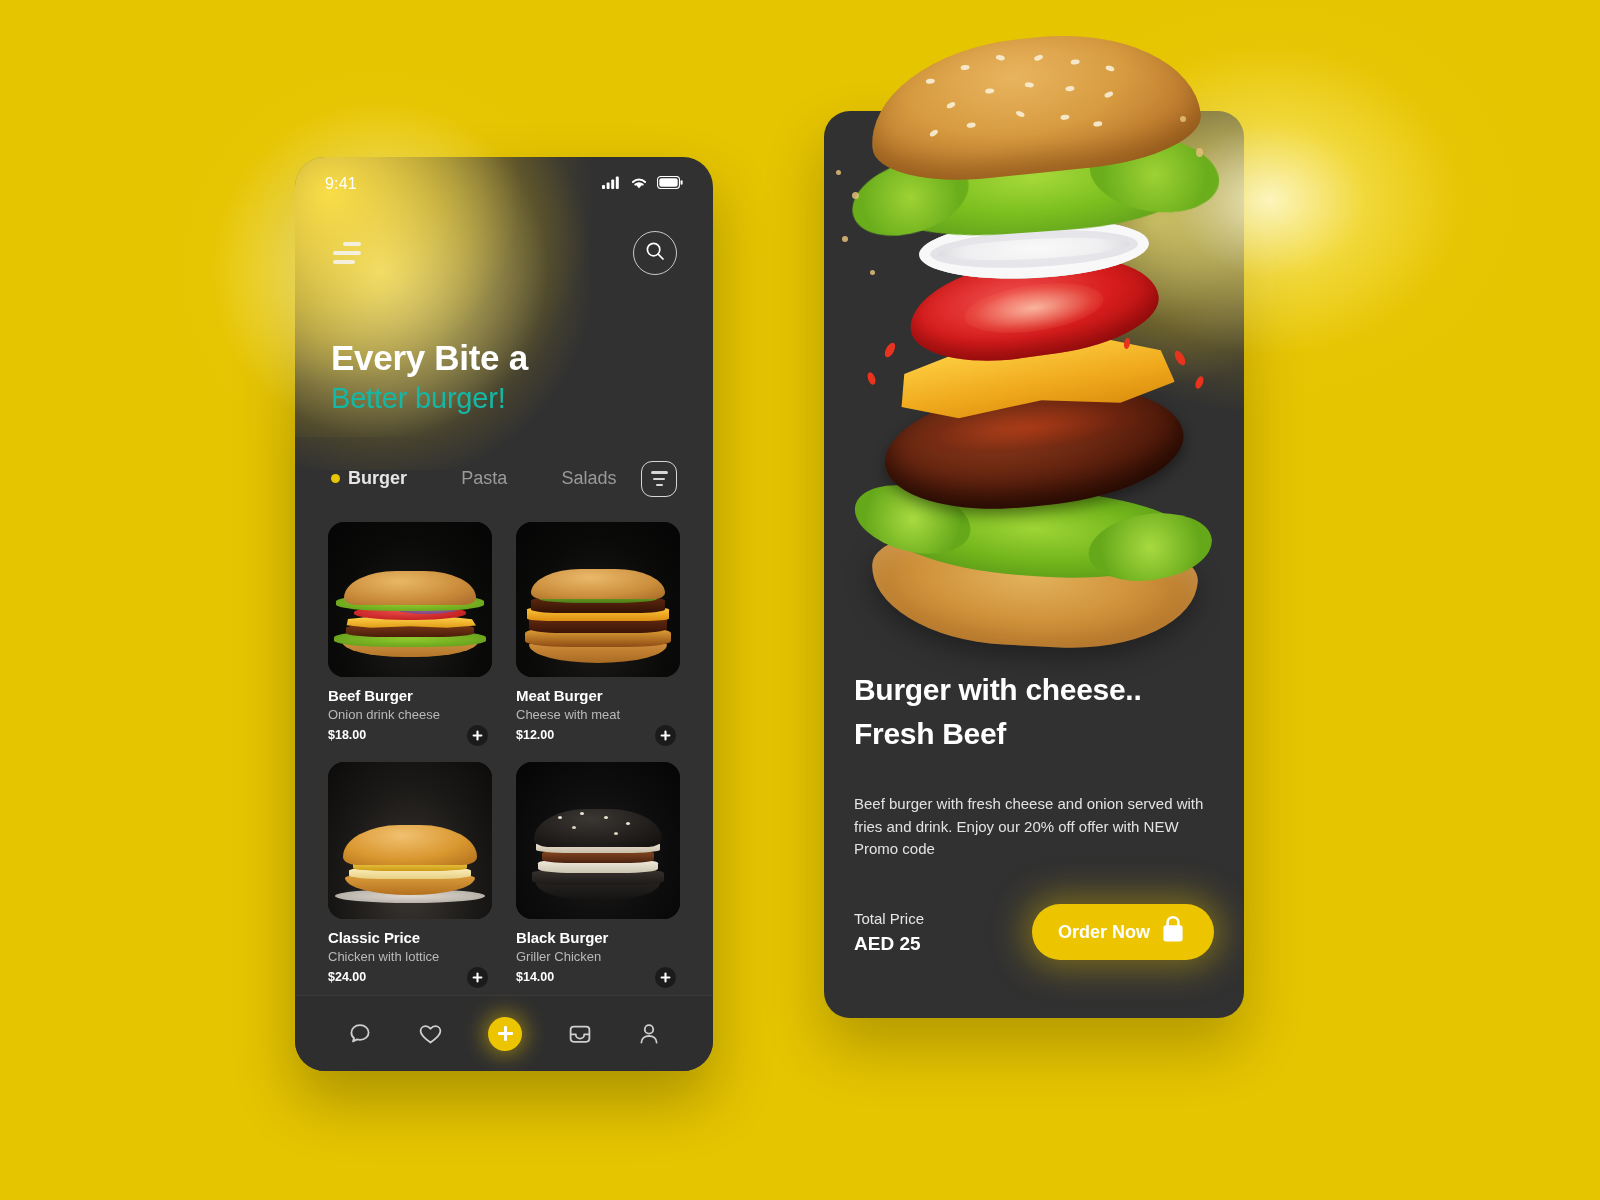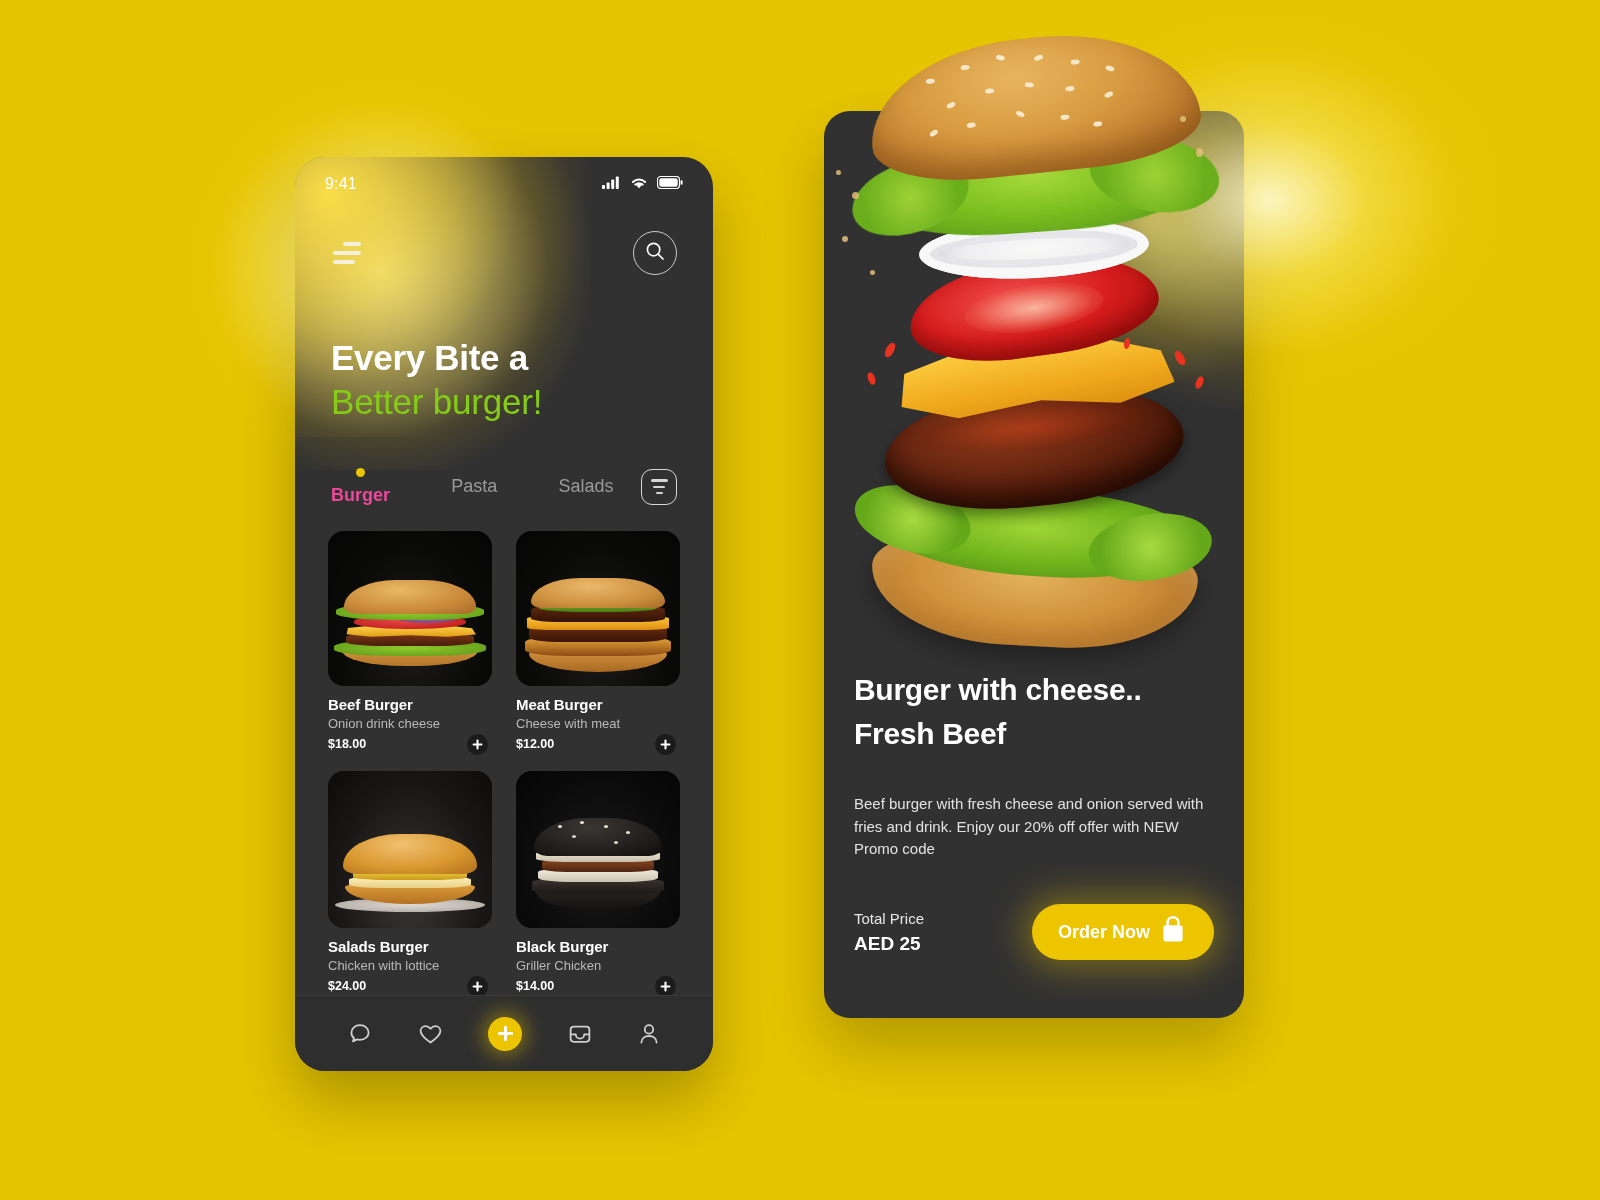--- a/index.html
+++ b/index.html
@@ -55,29 +55,29 @@
 
   .search-btn {
     width:44px; height:44px; border-radius:50%;
     border:1.6px solid #c9c9c9;
     display:flex; align-items:center; justify-content:center;
     cursor:pointer;
   }
 
   .headline { position:relative; z-index:4; padding:38px 36px 0; }
   .headline h1 { color:#fff; font-size:35px; font-weight:bold; letter-spacing:-.3px; line-height:1.08; }
-  .headline h2 { color:#84cc16; font-size:35px; font-weight:normal; letter-spacing:-.2px; margin-top:5px; }
+  .headline h2 { color:#14b8a6; font-size:29px; font-weight:normal; letter-spacing:-.2px; margin-top:5px; }
 
   .tabsrow {
     position:relative; z-index:4;
     display:flex; align-items:center; gap:0;
     padding:46px 36px 0; 
   }
   .tab { font-size:18px; color:#9a9a9a; cursor:pointer; display:flex; align-items:center; gap:8px; }
-  .tab.active { color:#ec4899; font-weight:bold;flex-direction:column; }
+  .tab.active { color:#e5e5e5; font-weight:bold; }
   .tab .dot { width:9px; height:9px; border-radius:50%; background:#e8c401; display:inline-block; }
   .tab-sp { flex:1; }
   .filter-btn {
     width:36px; height:36px; border-radius:11px;
     border:1.6px solid #d6d6d6;
     display:flex; flex-direction:column; align-items:center; justify-content:center; gap:3.5px;
     cursor:pointer;
   }
   .filter-btn i { display:block; height:2.6px; background:#d6d6d6; border-radius:2px; }
   .fl1 { width:17px; } .fl2 { width:12px; } .fl3 { width:7px; }
@@ -382,21 +382,21 @@
       <div class="thumb h2">
         <div class="bg-dark" style="background:radial-gradient(ellipse at 50% 78%, #3b3733 0%, #1b1917 58%, #0c0b0a 100%);"></div>
         <div class="mini" style="bottom:22px; width:142px; height:76px;">
           <div style="position:absolute;left:-4px;bottom:-6px;width:150px;height:14px;border-radius:50%;background:radial-gradient(ellipse,#ded9d2,#a9a39a);"></div>
           <div style="position:absolute;left:6px;bottom:2px;width:130px;height:22px;border-radius:40% 40% 50% 50%/22% 22% 78% 78%;background:linear-gradient(#e0a23f,#b4711f);"></div>
           <div style="position:absolute;left:10px;bottom:18px;width:122px;height:12px;border-radius:30%;background:linear-gradient(#fff2c2,#e7d084);"></div>
           <div style="position:absolute;left:14px;bottom:26px;width:114px;height:10px;border-radius:30%;background:linear-gradient(#f2d34e,#cb9a16);"></div>
           <div style="position:absolute;left:4px;bottom:32px;width:134px;height:40px;border-radius:68px 68px 16px 16px/38px 38px 10px 10px;background:radial-gradient(ellipse at 44% 26%,#f1c070,#d9972f 58%,#b06f1c);"></div>
         </div>
       </div>
-      <div class="cname">Salads Burger</div>
+      <div class="cname">Classic Price</div>
       <div class="cdesc">Chicken with lottice</div>
       <div class="crow">
         <span class="cprice">$24.00</span>
         <span class="add-btn">
           <svg width="13" height="13" viewBox="0 0 13 13">
               <line x1="6.5" y1="2.6" x2="6.5" y2="10.4" stroke="#fff" stroke-width="2.1" stroke-linecap="round"></line>
               <line x1="2.6" y1="6.5" x2="10.4" y2="6.5" stroke="#fff" stroke-width="2.1" stroke-linecap="round"></line>
             </svg>
         </span>
       </div>

